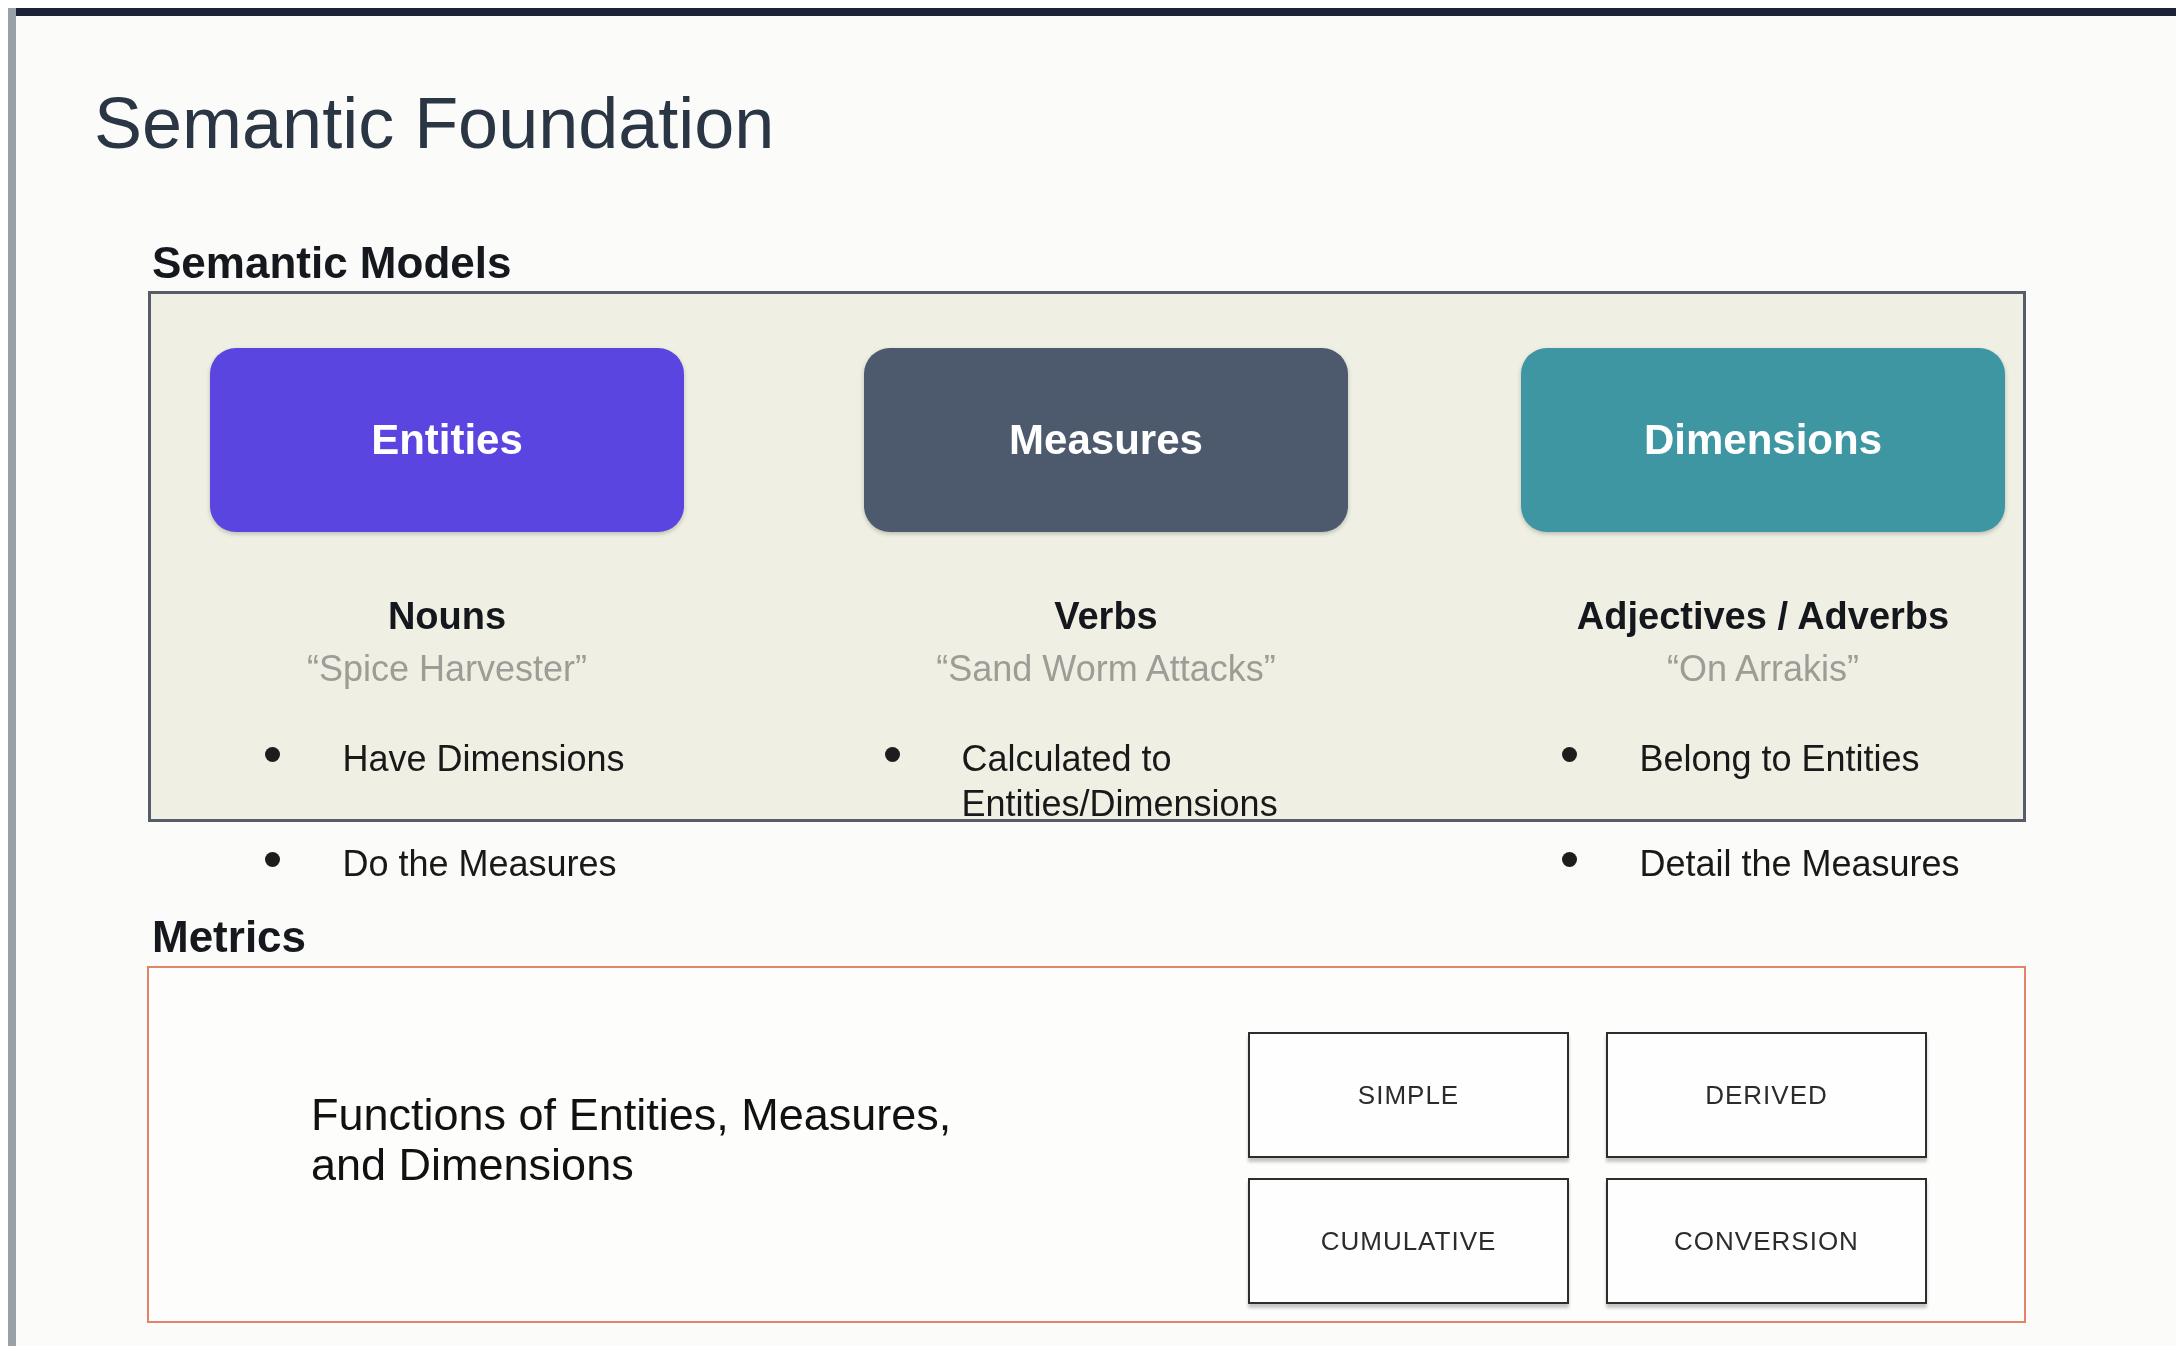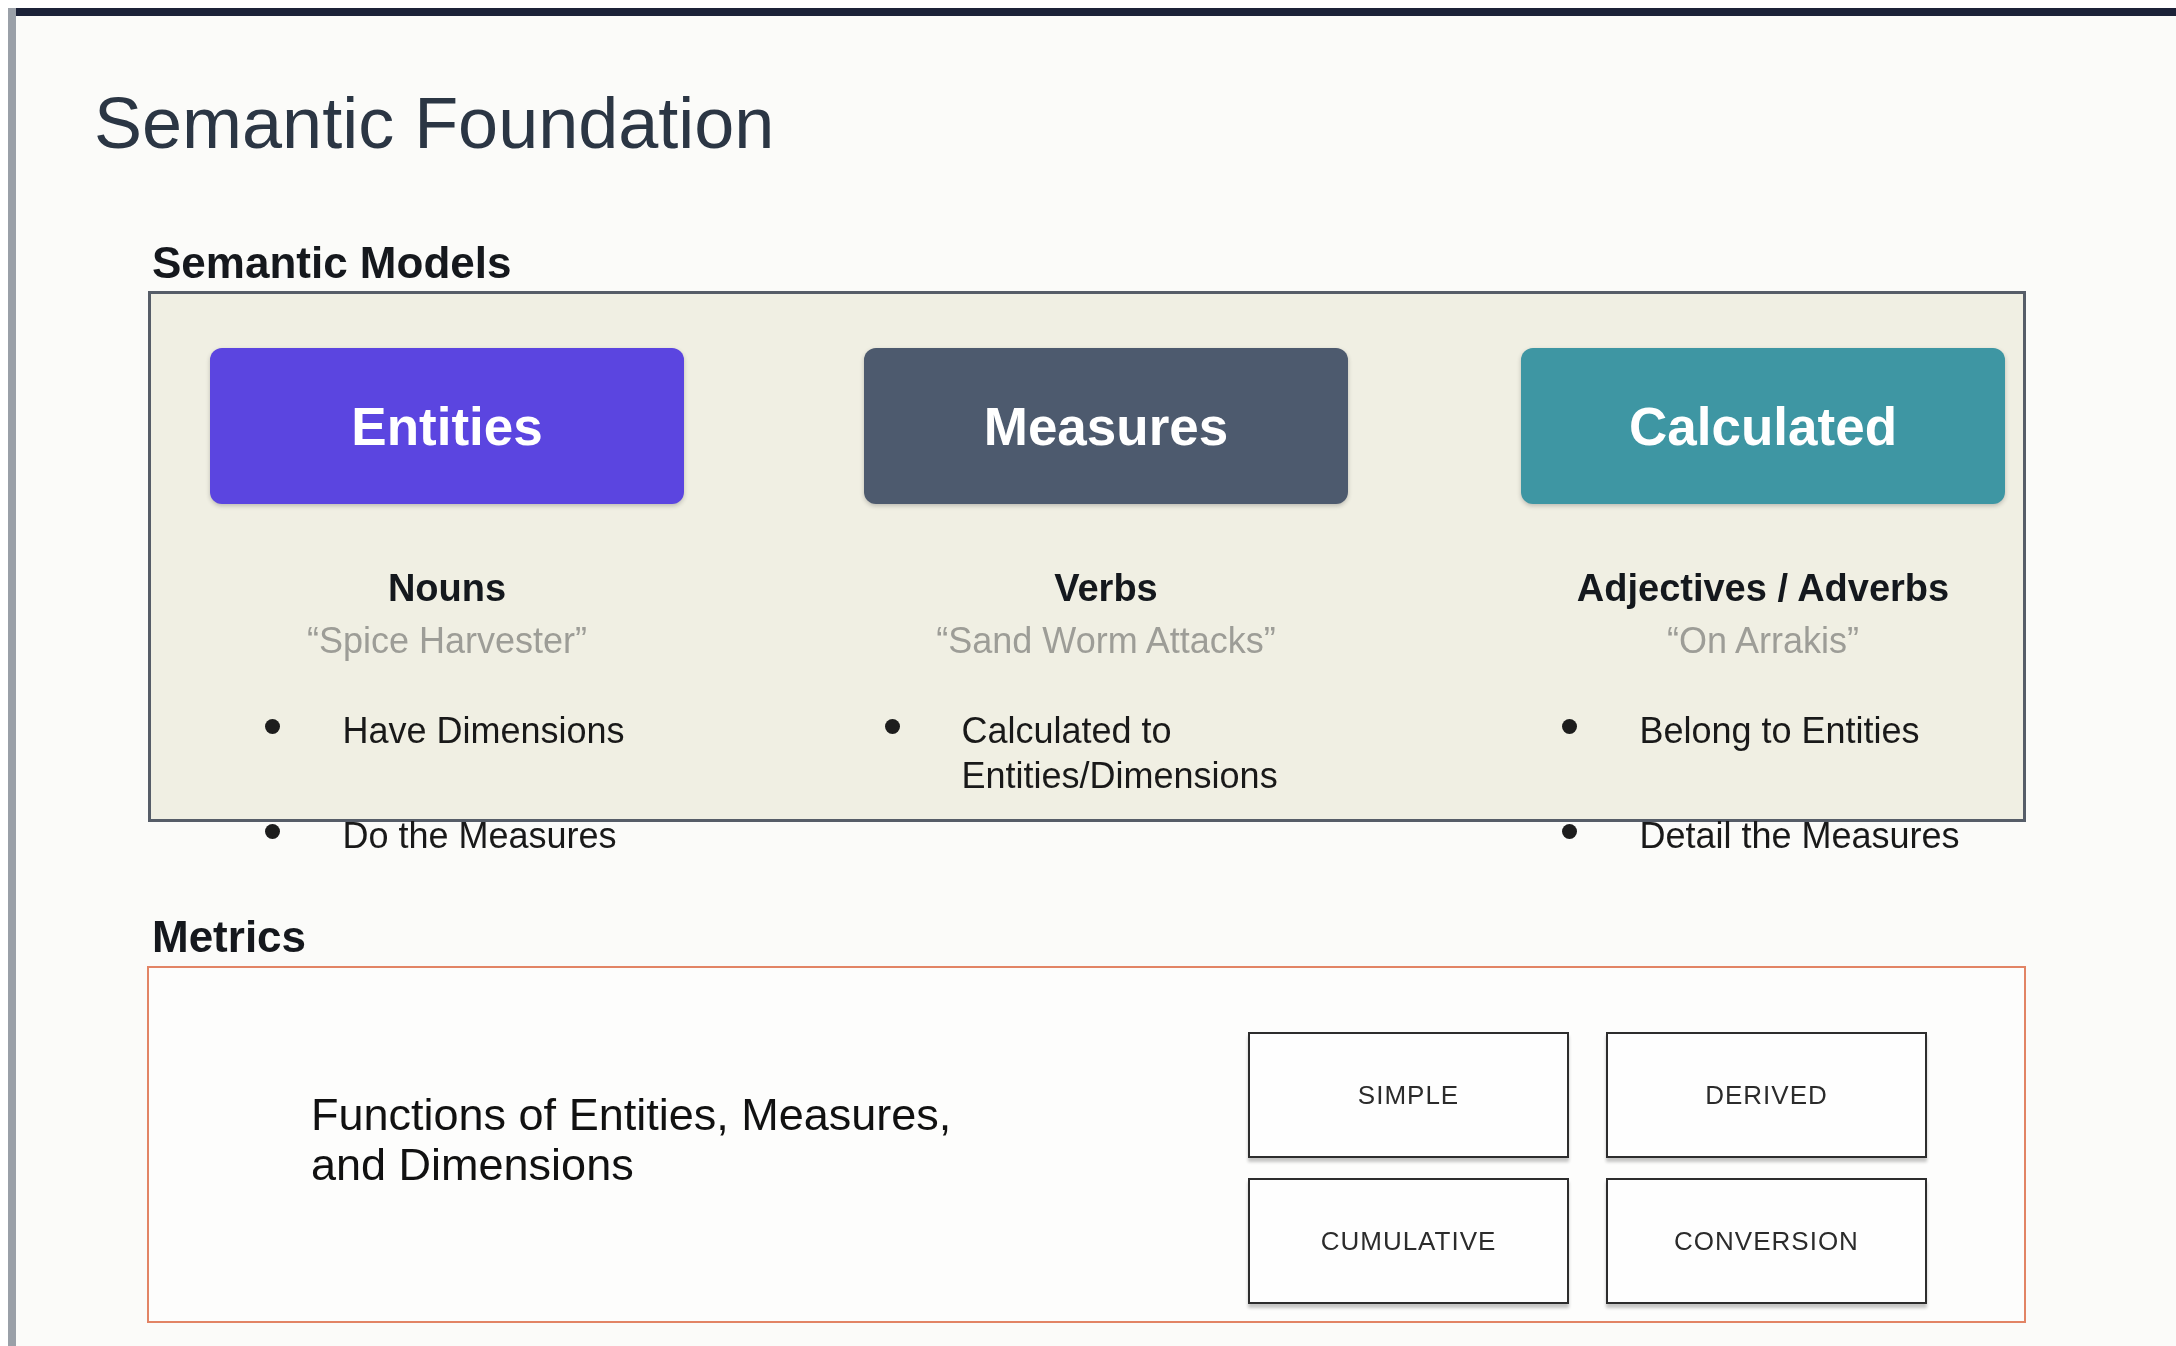--- a/index.html
+++ b/index.html
@@ -46,24 +46,24 @@
   }
   .col {
     position: absolute; top: 50px;
     display: flex; flex-direction: column; align-items: center;
   }
   .col-entities   { left: 55px;   width: 482px; }
   .col-measures   { left: 709px;  width: 492px; }
   .col-dimensions { left: 1366px; width: 492px; }
 
   .pill {
-    width: 100%; height: 156px;
-    border-radius: 12px;
+    width: 100%; height: 184px;
+    border-radius: 26px;
     display: flex; align-items: center; justify-content: center;
-    color: #ffffff; font-size: 53px; font-weight: 700;
+    color: #ffffff; font-size: 42px; font-weight: 700;
     box-shadow: 0 2px 4px rgba(40,40,40,0.25);
   }
   .role {
     margin-top: 60px;
     font-size: 38px; font-weight: 700; color: #14181d;
     line-height: 1.1;
   }
   .quote {
     margin-top: 3px;
     font-size: 36px; color: #9d9d97;
@@ -147,21 +147,21 @@
       <div class="quote">“Sand Worm Attacks”</div>
       <ul class="bullets">
         <li>
           <span class="dot"></span>
           <span class="bullet-text">Calculated to Entities/Dimensions</span>
         </li>
       </ul>
     </div>
 
     <div class="col col-dimensions">
-      <div class="pill" style="background: rgb(62, 150, 163);">Calculated</div>
+      <div class="pill" style="background: rgb(62, 150, 163);">Dimensions</div>
       <div class="role">Adjectives / Adverbs</div>
       <div class="quote">“On Arrakis”</div>
       <ul class="bullets">
         <li>
           <span class="dot"></span>
           <span class="bullet-text">Belong to Entities</span>
         </li>
         <li>
           <span class="dot"></span>
           <span class="bullet-text">Detail the Measures</span>

